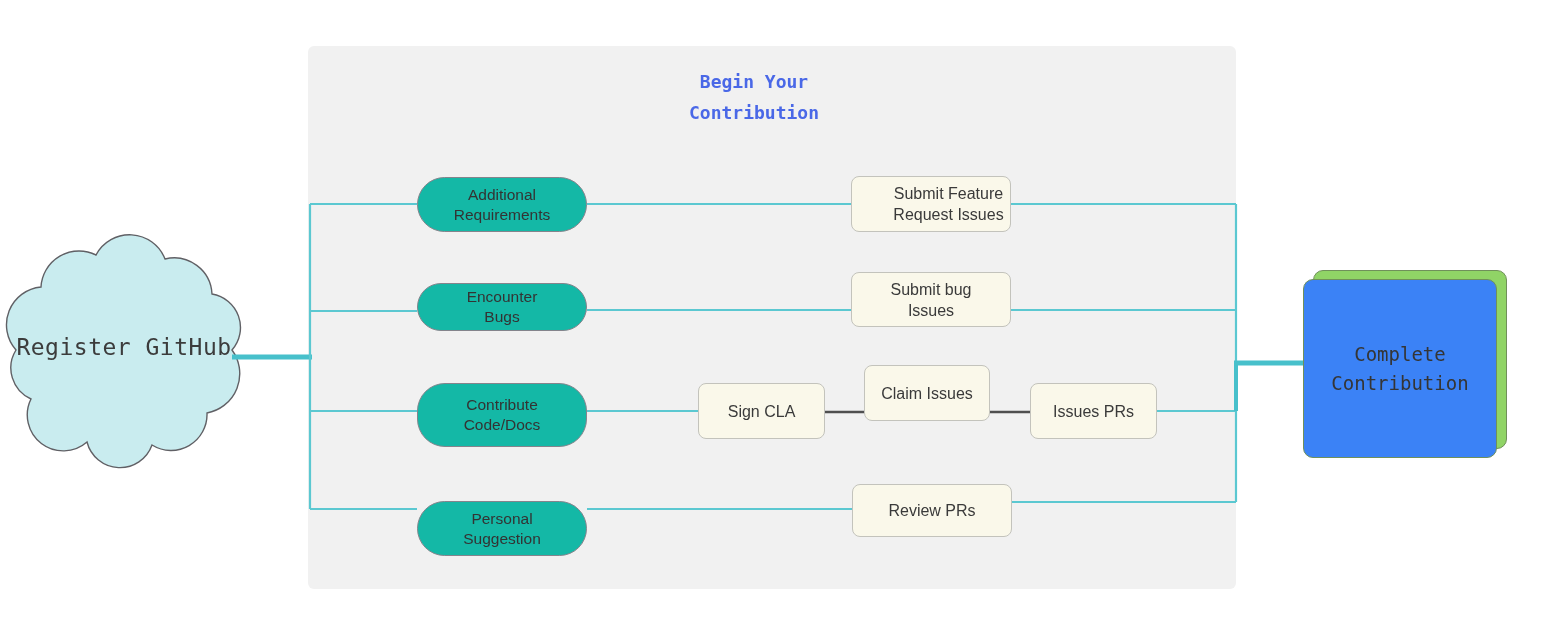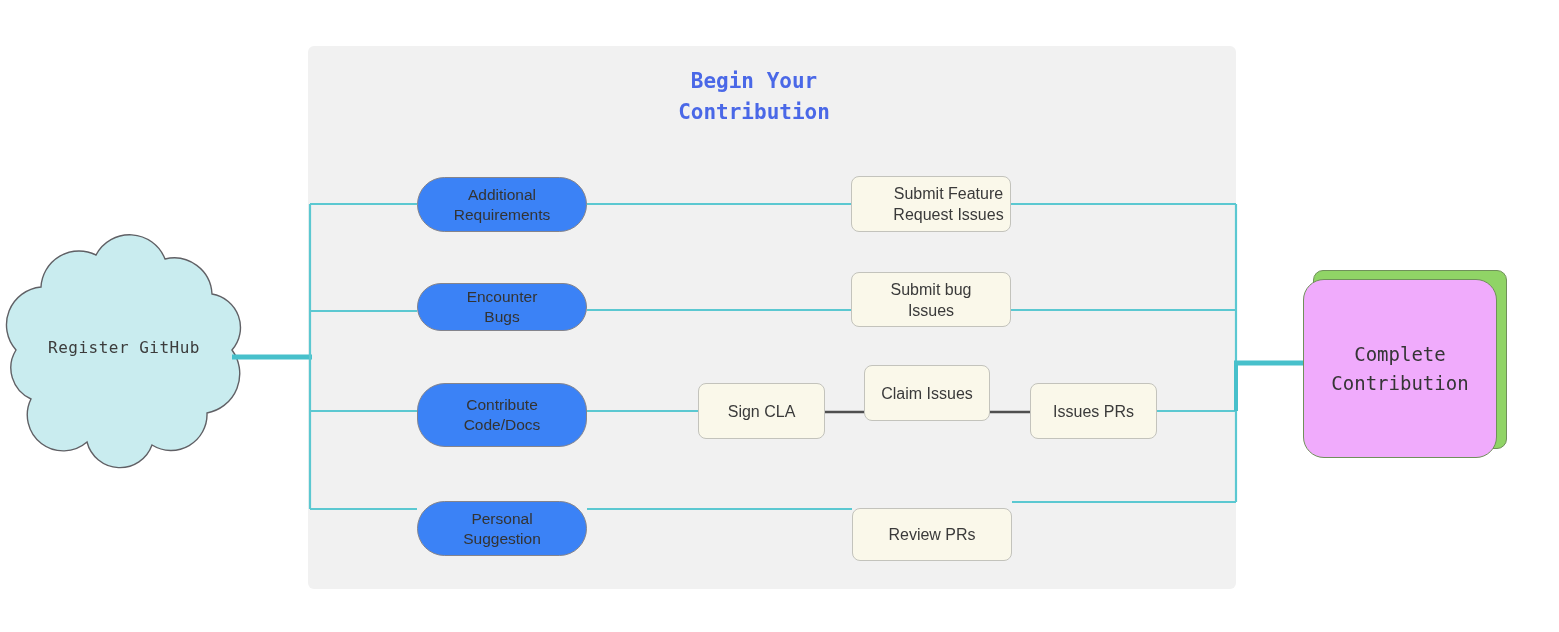--- a/index.html
+++ b/index.html
@@ -17,53 +17,53 @@
   .wires{left:0;top:0;width:1559px;height:632px;pointer-events:none;}
   .wires .c{stroke:#5bc8d1;stroke-width:2.2;fill:none;}
   .wires .ct{stroke:#47c0cb;stroke-width:5;fill:none;}
   .wires .cm{stroke:#47c0cb;stroke-width:4;fill:none;}
   .wires .cd{stroke:#4f4f4f;stroke-width:2.4;fill:none;}
   .wires .cloud{fill:#c9ecef;stroke:#606065;stroke-width:1.4;}
   
   .title{
     left:558px;top:66px;width:392px;text-align:center;
     font-family:"DejaVu Sans Mono",monospace;font-weight:bold;
-    font-size:21px;line-height:31px;color:#4a68e7;white-space:pre-line;
+    font-size:18px;line-height:31px;color:#4a68e7;white-space:pre-line;
   }
   
   .pill{
     left:417px;width:170px;
-    background:#3b82f6;border:1.4px solid #84848c;border-radius:28px;
+    background:#14b8a6;border:1.4px solid #84848c;border-radius:28px;
     display:flex;align-items:center;justify-content:center;text-align:center;
     font-size:15.5px;line-height:20px;color:#333333;white-space:pre-line;
     box-sizing:border-box;
   }
   
   .card{
     background:#faf8ea;border:1.4px solid #c3c3bc;border-radius:8px;
     display:flex;align-items:center;justify-content:center;text-align:center;
     font-size:16px;line-height:21px;color:#3a3a3a;white-space:pre-line;
     box-sizing:border-box;
   }
   
   .cloud-label{
     left:10px;top:247px;width:228px;height:200px;
     display:flex;align-items:center;justify-content:center;
-    font-family:"DejaVu Sans Mono",monospace;font-size:16px;
+    font-family:"DejaVu Sans Mono",monospace;font-size:23px;
     letter-spacing:0.5px;color:#3c3c3c;
   }
   
   .end-back{
     left:1313px;top:270px;width:194px;height:179px;
     background:#90d466;border:1.6px solid #70905a;border-radius:10px;
     box-sizing:border-box;
   }
   .end-front{
     left:1303px;top:279px;width:194px;height:179px;
-    background:#f0abfc;border:1.6px solid #70905a;border-radius:21px;
+    background:#3b82f6;border:1.6px solid #70905a;border-radius:10px;
     display:flex;align-items:center;justify-content:center;text-align:center;
     font-family:"DejaVu Sans Mono",monospace;font-size:19px;line-height:29px;
     color:#353535;white-space:pre-line;box-sizing:border-box;
   }
 </style>
 </head>
 <body>
 
 <div class="abs panel"></div>
 
@@ -103,17 +103,17 @@
 <div class="abs pill" style="top:501px;height:55px;">Personal
 Suggestion</div>
 
 <div class="abs card" style="left:851px;top:176px;width:160px;height:56px;padding-left:35px;">Submit Feature
 Request Issues</div>
 <div class="abs card" style="left:851px;top:272px;width:160px;height:55px;">Submit bug
 Issues</div>
 <div class="abs card" style="left:698px;top:383px;width:127px;height:56px;">Sign CLA</div>
 <div class="abs card" style="left:864px;top:365px;width:126px;height:56px;">Claim Issues</div>
 <div class="abs card" style="left:1030px;top:383px;width:127px;height:56px;">Issues PRs</div>
-<div class="abs card" style="left:852px;top:484px;width:160px;height:53px;margin-top:24px;">Review PRs</div>
+<div class="abs card" style="left:852px;top:484px;width:160px;height:53px;">Review PRs</div>
 
 <div class="abs end-back"></div>
 <div class="abs end-front">Complete
 Contribution</div>
 
 </body></html>

